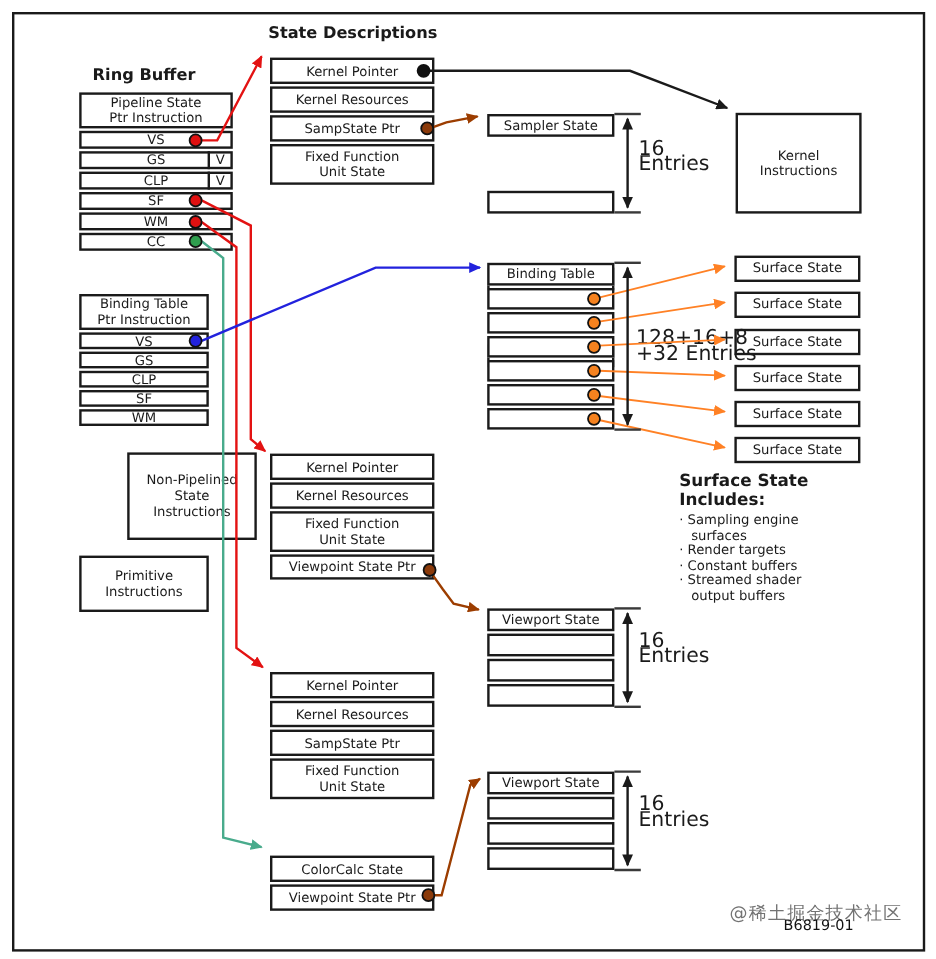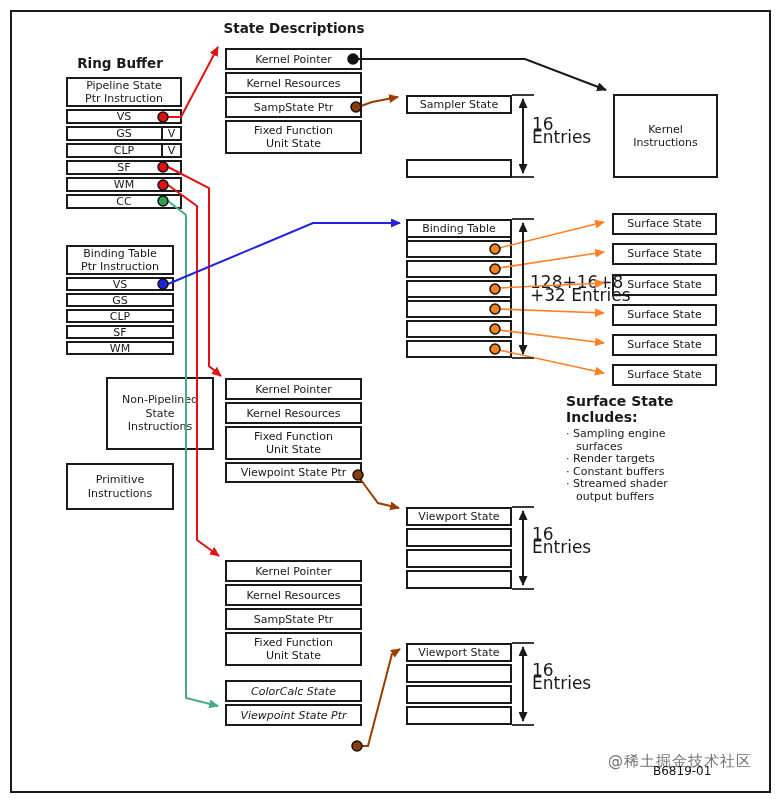--- a/index.html
+++ b/index.html
@@ -25,21 +25,21 @@
 </head>
 <body>
 
 <div id="canvas">
   <div class="frame"></div>
 
   <div class="title" style="left:219px;top:20px;width:150px;">State Descriptions</div>
   <div class="title" style="left:66px;top:55px;width:108px;">Ring Buffer</div>
 
   <div id="diagram-layer">
-      <div class="tbl" style="left: 66px; top: 77px; width: 116px;">
+      <div class="tbl" style="left: 66px; top: 77px; width: 128px;">
         <div class="cell" style="height: 30px;"><span>Pipeline State
 Ptr Instruction</span></div>
         <div class="cell" style="height: 15px;"><span>VS</span></div>
         <div class="cell" style="height: 15px;"><span>GS</span><div class="vcell">V</div></div>
         <div class="cell" style="height: 15px;"><span>CLP</span><div class="vcell">V</div></div>
         <div class="cell" style="height: 15px;"><span>SF</span></div>
         <div class="cell" style="height: 15px;"><span>WM</span></div>
         <div class="cell" style="height: 15px;"><span>CC</span></div>
       </div>
       <div class="tbl" style="left: 66px; top: 245px; width: 108px;">
@@ -65,21 +65,21 @@
 Unit State</span></div>
         <div class="cell" style="height: 21px;"><span>Viewpoint State Ptr</span></div>
       </div>
       <div class="tbl" style="left: 225px; top: 560px; width: 137px;">
         <div class="cell" style="height: 22px;"><span>Kernel Pointer</span></div>
         <div class="cell" style="height: 22px;"><span>Kernel Resources</span></div>
         <div class="cell" style="height: 22px;"><span>SampState Ptr</span></div>
         <div class="cell" style="height: 34px;"><span>Fixed Function
 Unit State</span></div>
       </div>
-      <div class="tbl" style="left: 225px; top: 680px; width: 137px; font-style: italic;">
+      <div class="tbl" style="left: 225px; top: 713px; width: 137px;">
         <div class="cell" style="height: 22px;"><span>ColorCalc State</span></div>
         <div class="cell" style="height: 22px;"><span>Viewpoint State Ptr</span></div>
       </div>
       <div class="tbl" style="left: 406px; top: 95px; width: 106px; gap: 45px;">
         <div class="cell" style="height: 19px;"><span>Sampler State</span></div>
         <div class="cell" style="height: 19px;"><span></span></div>
         <div class="cell" style="height: 19px;"><span></span></div>
         <div class="cell" style="height: 19px;"><span></span></div>
       </div>
       <div class="tbl" style="left: 406px; top: 219px; width: 106px;">

